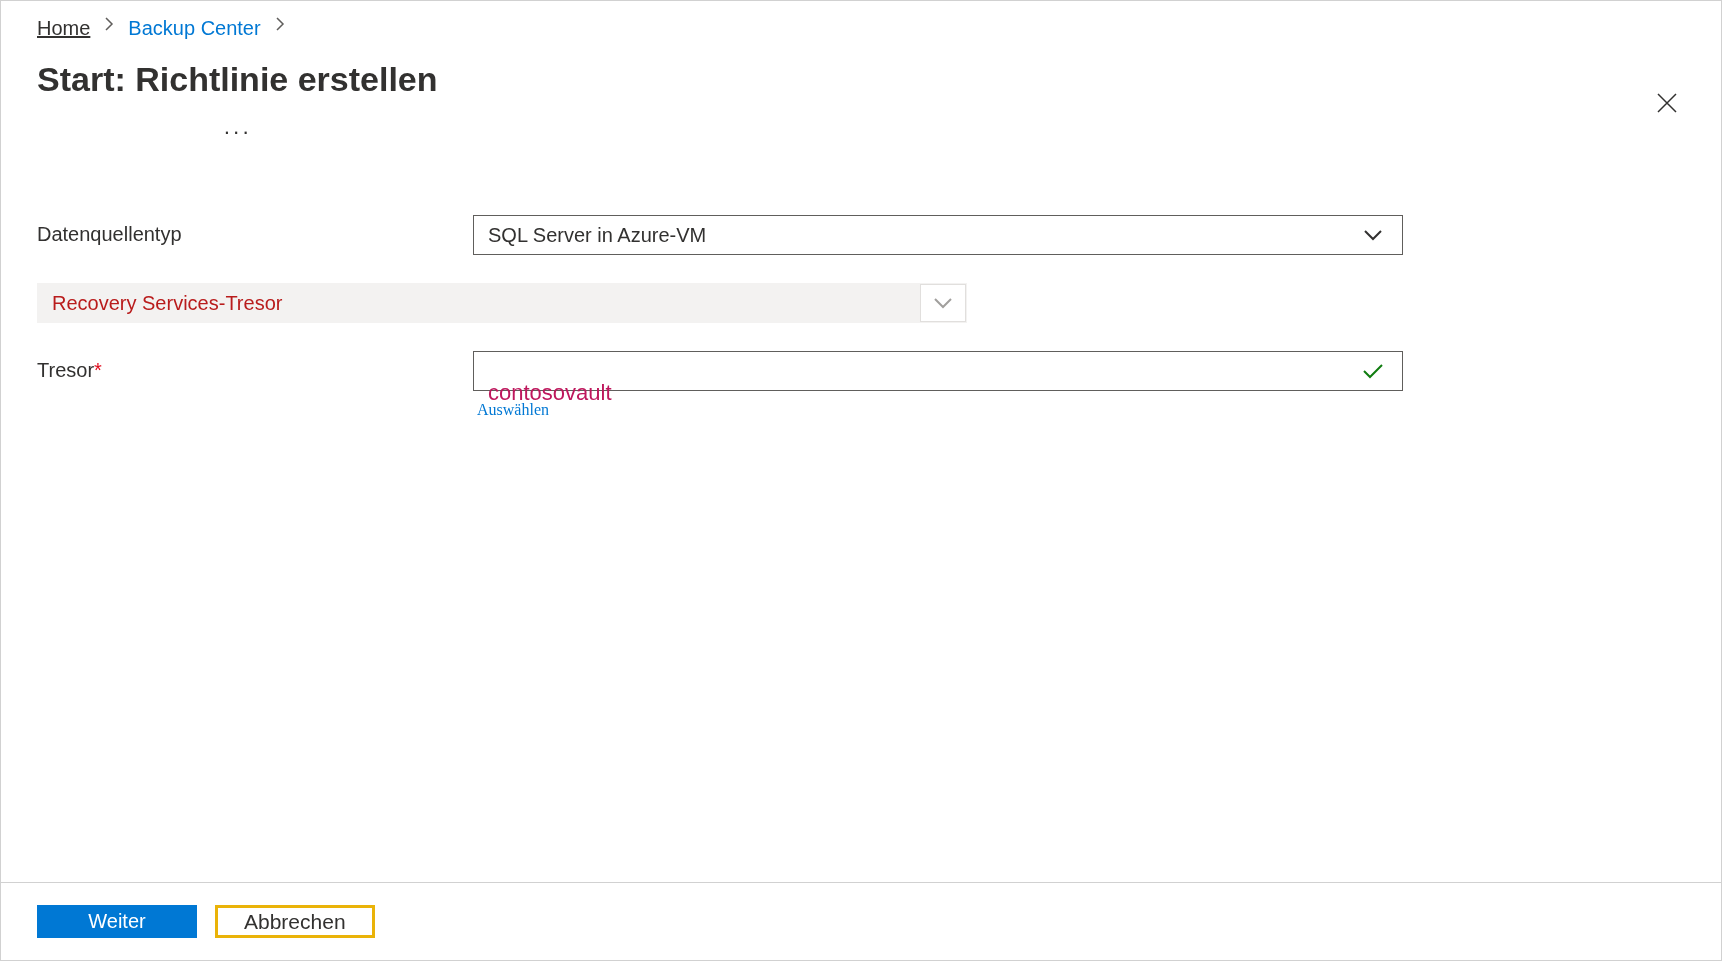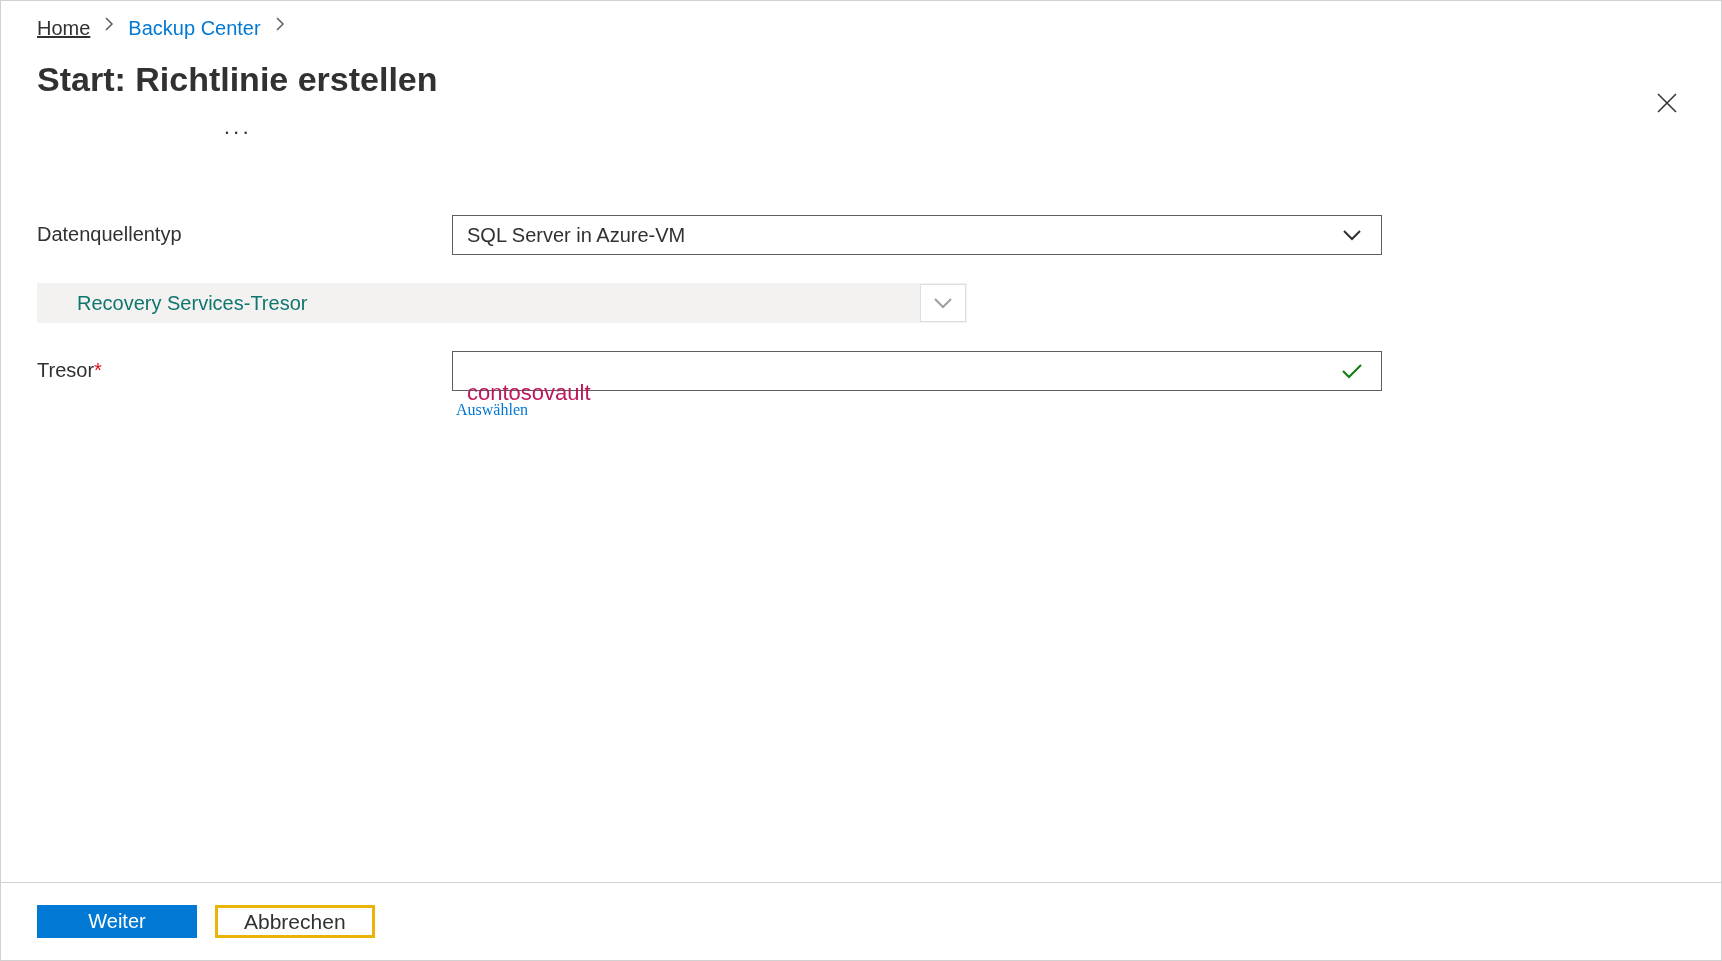--- a/index.html
+++ b/index.html
@@ -76,20 +76,21 @@
       display: inline-flex;
       align-items: center;
       justify-content: center;
       width: 36px;
       height: 36px;
     }
     .form-row {
       display: flex;
       align-items: flex-start;
       margin-bottom: 28px;
+      gap: 21px;
     }
     .form-label {
       width: 415px;
       font-size: 20px;
       color: #323130;
       padding-top: 8px;
     }
     .required {
       color: #e00b1c;
     }
@@ -112,22 +113,21 @@
       background: #f3f2f1;
       border-color: #f3f2f1;
       cursor: default;
       color: #a19f9d;
     }
     .select-value {
       flex: 1;
       font-size: 20px;
     }
     .select-box.disabled .select-value {
-      color: #0f766e;
-      margin-left: 25px;
+      color: #b91c1c;
     }
     .chevron-down {
       width: 30px;
       display: inline-flex;
       justify-content: center;
       align-items: center;
     }
     .chevron-down-disabled-box {
       width: 46px;
       height: 38px;

